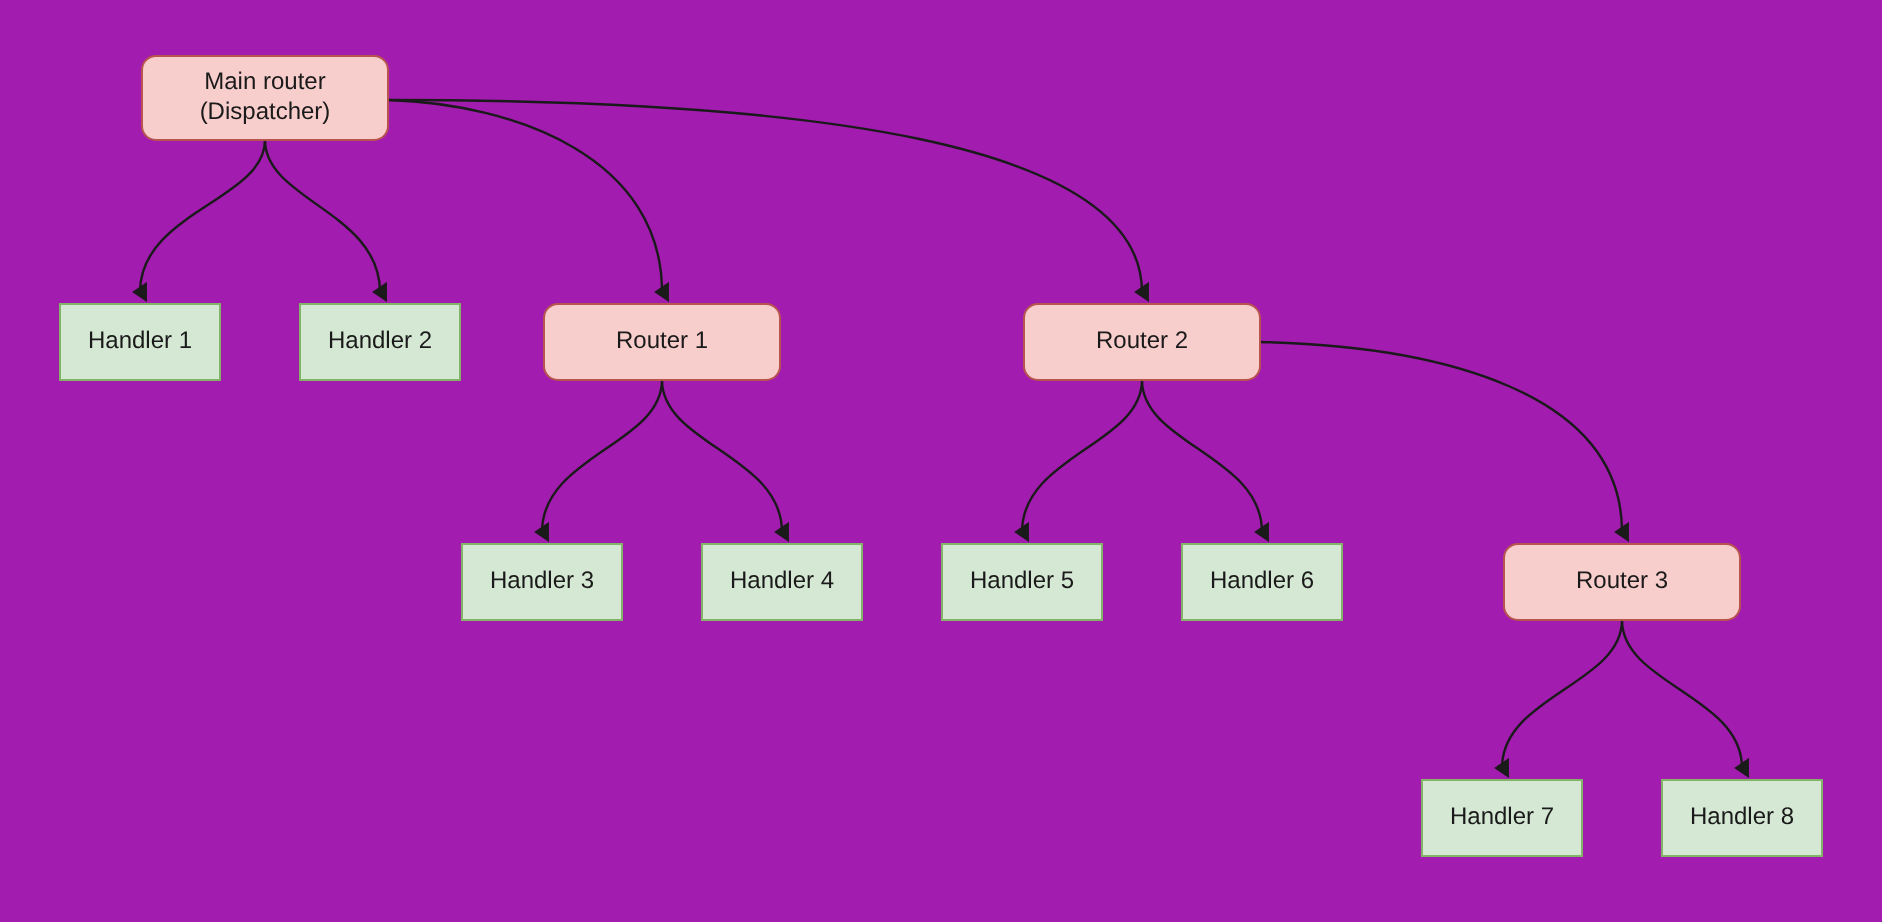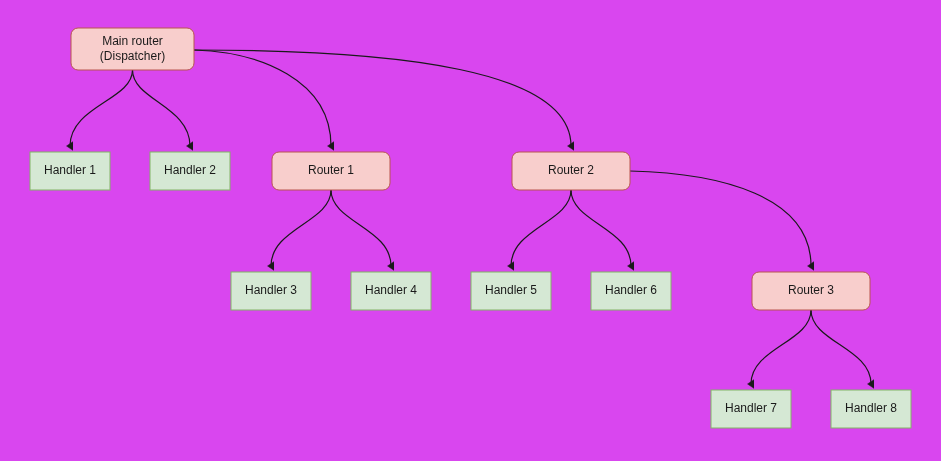--- a/index.html
+++ b/index.html
@@ -8,21 +8,21 @@
     padding: 0;
     background: #ffffff;
   }
   body {
     font-family: "Liberation Sans", sans-serif;
   }
   #diagram-canvas {
     position: relative;
     width: 941px;
     height: 461px;
-    background: #d946ef;
+    background: #a21caf;
     overflow: hidden;
   }
   svg.diagram-svg {
     position: absolute;
     top: 0;
     left: 0;
     width: 941px;
     height: 461px;
     display: block;
   }

